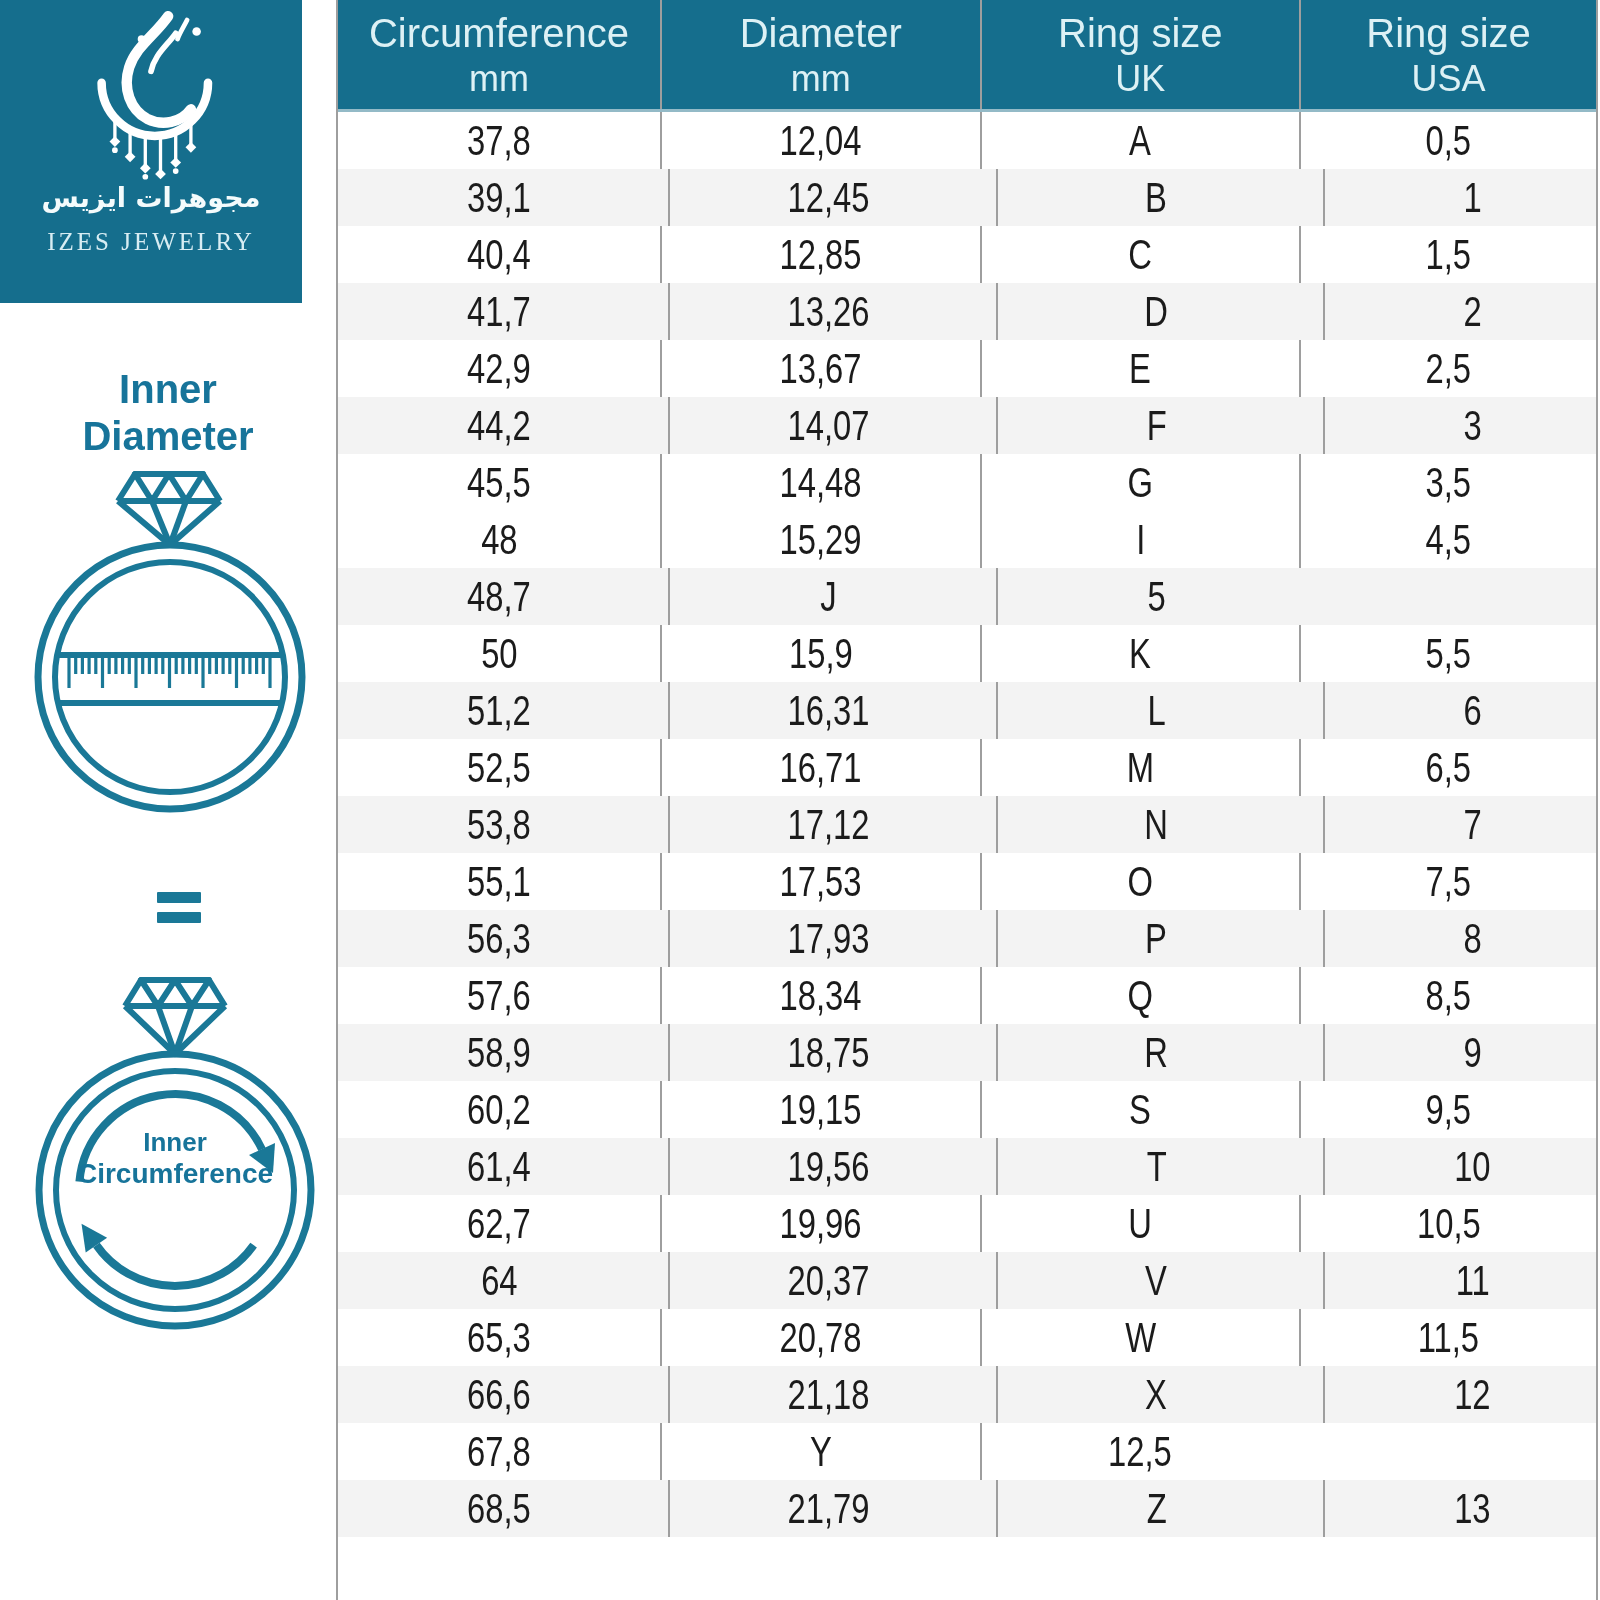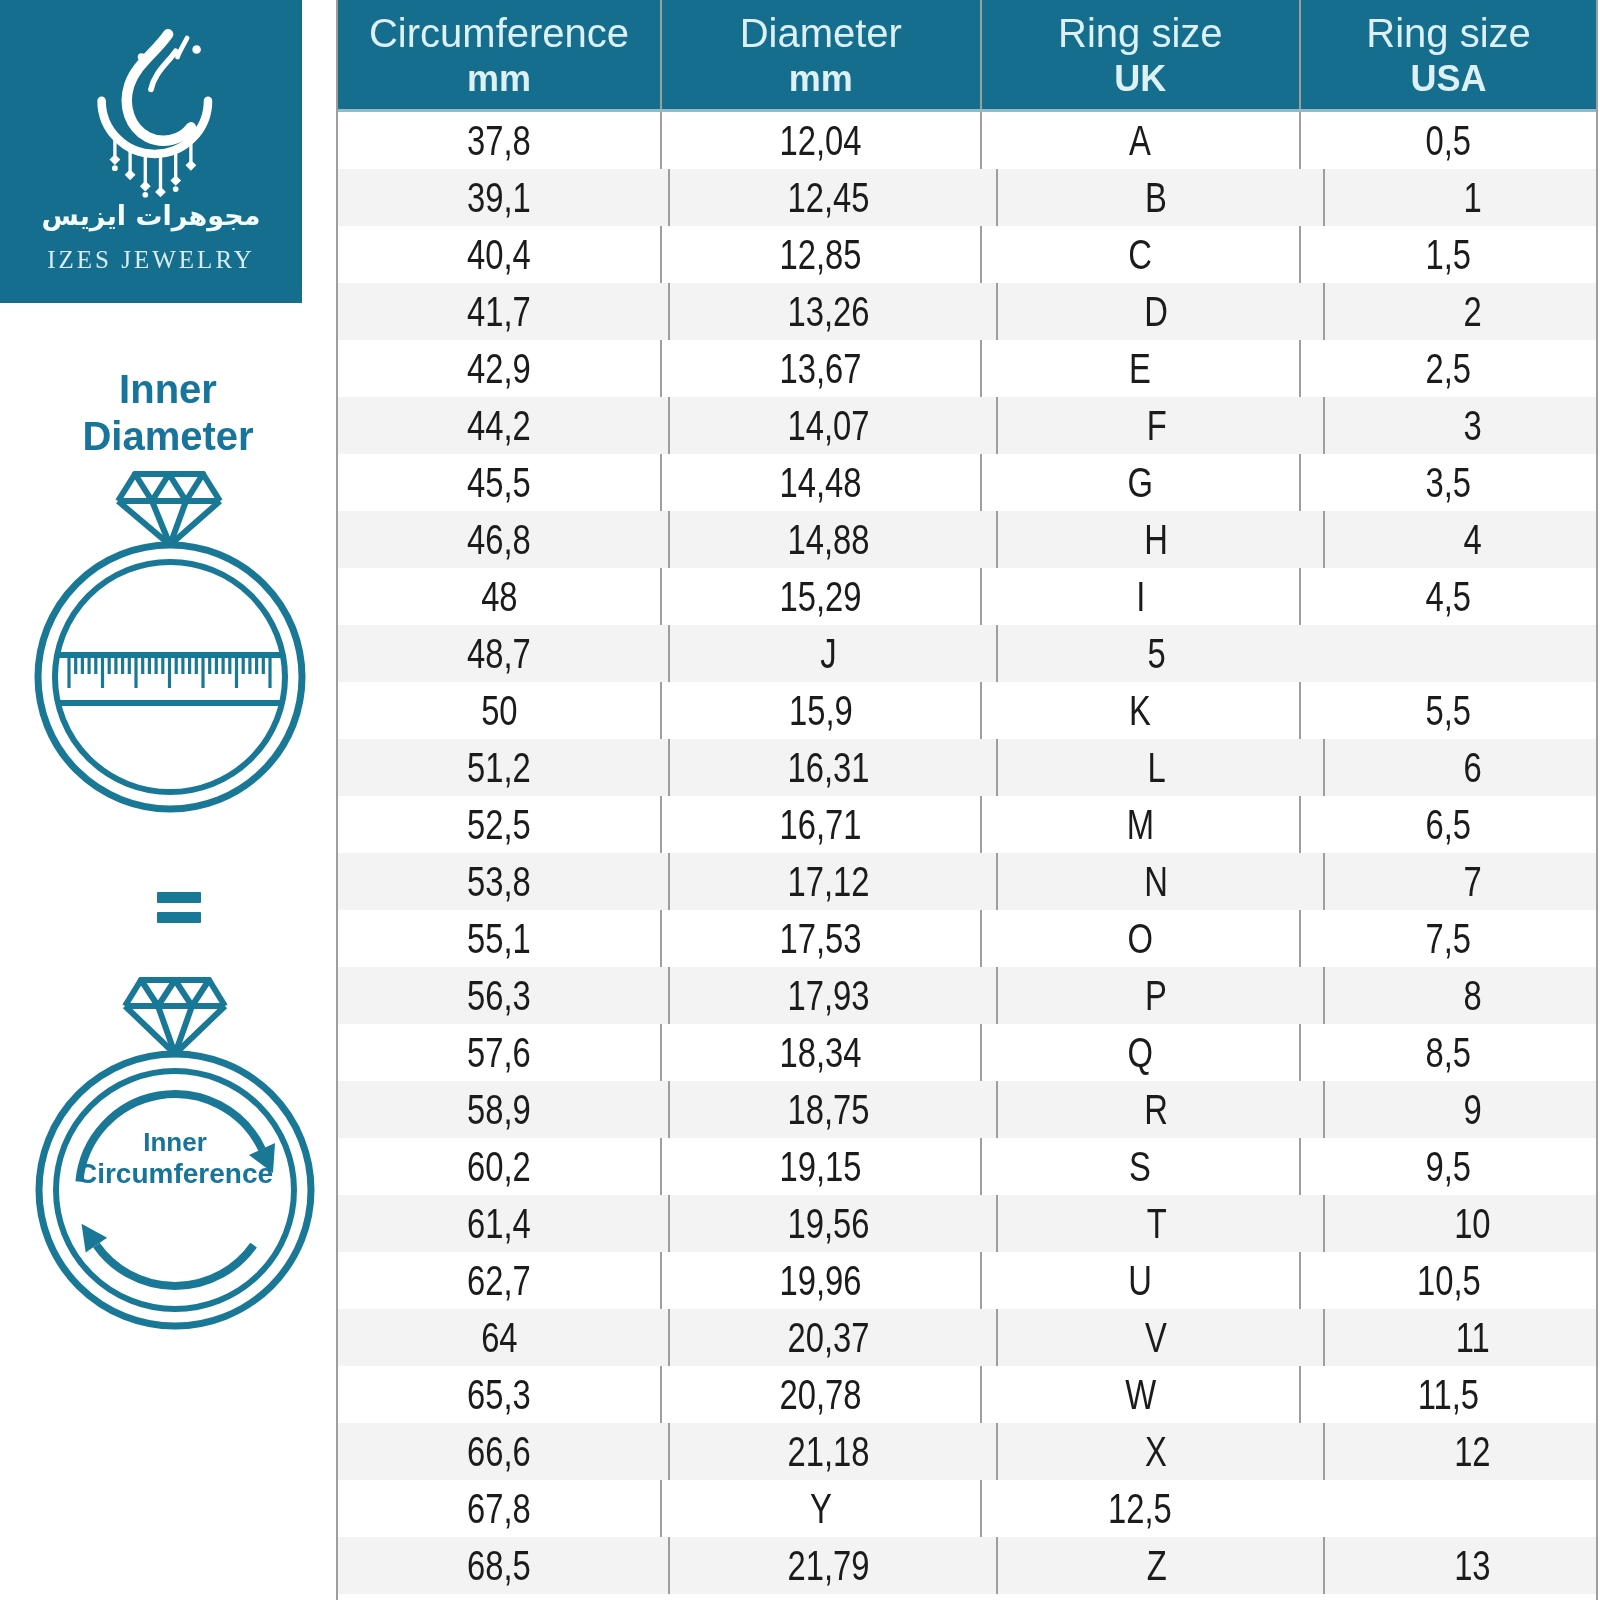--- a/index.html
+++ b/index.html
@@ -2,21 +2,21 @@
 <html><head>
 <meta charset="utf-8">
 <style>
   html,body{margin:0;padding:0;background:#fff;}
   .page{position:relative;width:1600px;height:1600px;background:#fff;overflow:hidden;
         font-family:"Liberation Sans",sans-serif;}
 
   
   .logo-box{position:absolute;left:0;top:0;width:302px;height:303px;background:#156e8d;
             display:flex;flex-direction:column;align-items:center;justify-content:flex-start;
-            padding-top:28px;box-sizing:border-box;}
+            padding-top:10px;box-sizing:border-box;}
   .logo-mark{width:190px;height:172px;}
   .logo-arabic{color:#f4fbfc;font-family:"DejaVu Sans",sans-serif;font-size:27px;font-weight:bold;
                line-height:1.05;margin-top:2px;}
   .logo-latin{color:#d8edf3;font-family:"Liberation Serif",serif;font-size:25px;letter-spacing:3px;
               margin-top:16px;}
 
   .inner-diameter-label{position:absolute;left:0;top:366px;width:336px;text-align:center;
       color:#17749a;font-size:40px;font-weight:bold;line-height:1.18;}
   .ring-svg{position:absolute;}
   .ring1{left:33px;top:468px;width:274px;height:348px;}
@@ -30,21 +30,21 @@
   .inner-circ-label .l2{display:block;font-size:28px;}
 
   
   .size-table{position:absolute;left:336px;top:0;width:1262px;height:1600px;
       border-left:2px solid #9e9e9e;border-right:2px solid #9e9e9e;box-sizing:border-box;background:#fff;}
   .t-row,.t-head{display:grid;grid-template-columns:25.6% 25.4% 25.4% 23.6%;}
   .t-head{height:112px;background:#156e8d;border-bottom:3px solid #93bac7;box-sizing:border-box;}
   .h-cell{display:flex;flex-direction:column;align-items:center;justify-content:center;
       color:#ddf1f5;}
   .h-cell .line1{font-size:40px;line-height:1.0;}
-  .h-cell .line2{font-size:36px;line-height:1.0;margin-top:8px;font-weight:bold;}
+  .h-cell .line2{font-size:36px;line-height:1.0;margin-top:8px;}
   .h-cell+.h-cell,.t-cell+.t-cell{border-left:2px solid #9e9e9e;}
   .t-row{height:57px;}
   .t-row.alt{background:#f3f3f3;gap:8px;}
   .t-cell{display:flex;align-items:center;justify-content:center;font-size:42px;color:#1b1b1b;
       box-sizing:border-box;}
   .t-cell .narrow{display:inline-block;transform:scaleX(0.78);transform-origin:center;white-space:nowrap;}
 </style>
 </head>
 <body>
 
@@ -282,34 +282,20 @@
           <div class="t-cell">
             <span class="narrow">14,48</span>
           </div>
           <div class="t-cell">
             <span class="narrow">G</span>
           </div>
           <div class="t-cell">
             <span class="narrow">3,5</span>
           </div>
         </div>
-        <div class="t-row alt">
-          <div class="t-cell">
-            <span class="narrow">46,8</span>
-          </div>
-          <div class="t-cell">
-            <span class="narrow">14,88</span>
-          </div>
-          <div class="t-cell">
-            <span class="narrow">H</span>
-          </div>
-          <div class="t-cell">
-            <span class="narrow">4</span>
-          </div>
-        </div>
         <div class="t-row">
           <div class="t-cell">
             <span class="narrow">48</span>
           </div>
           <div class="t-cell">
             <span class="narrow">15,29</span>
           </div>
           <div class="t-cell">
             <span class="narrow">I</span>
           </div>

